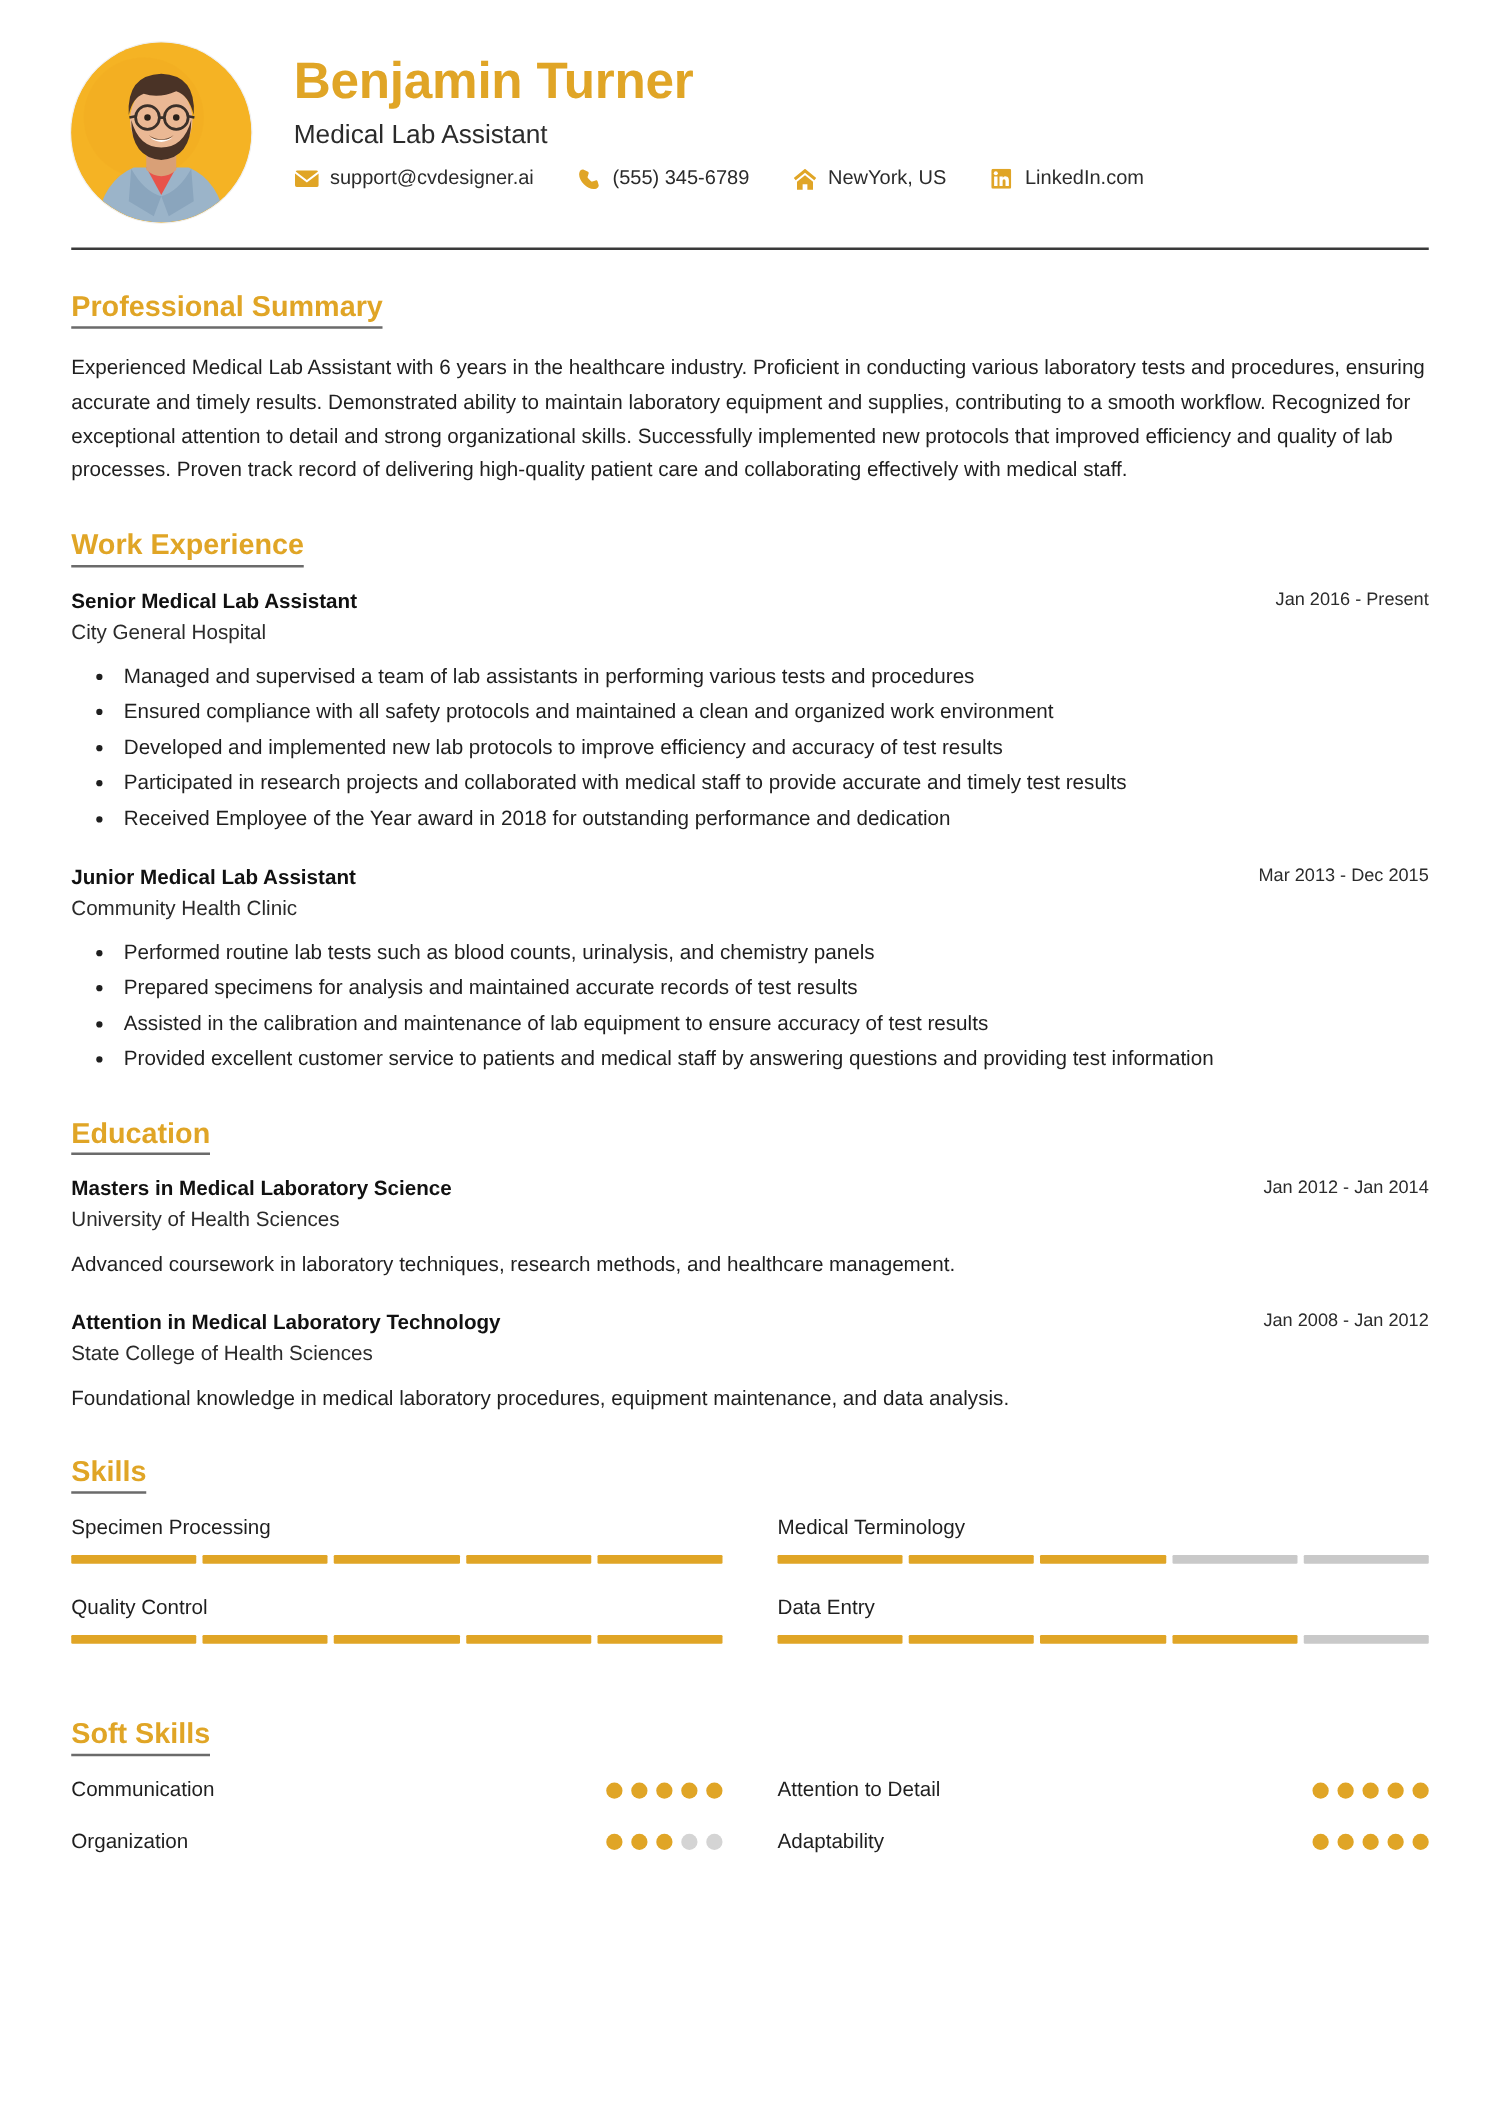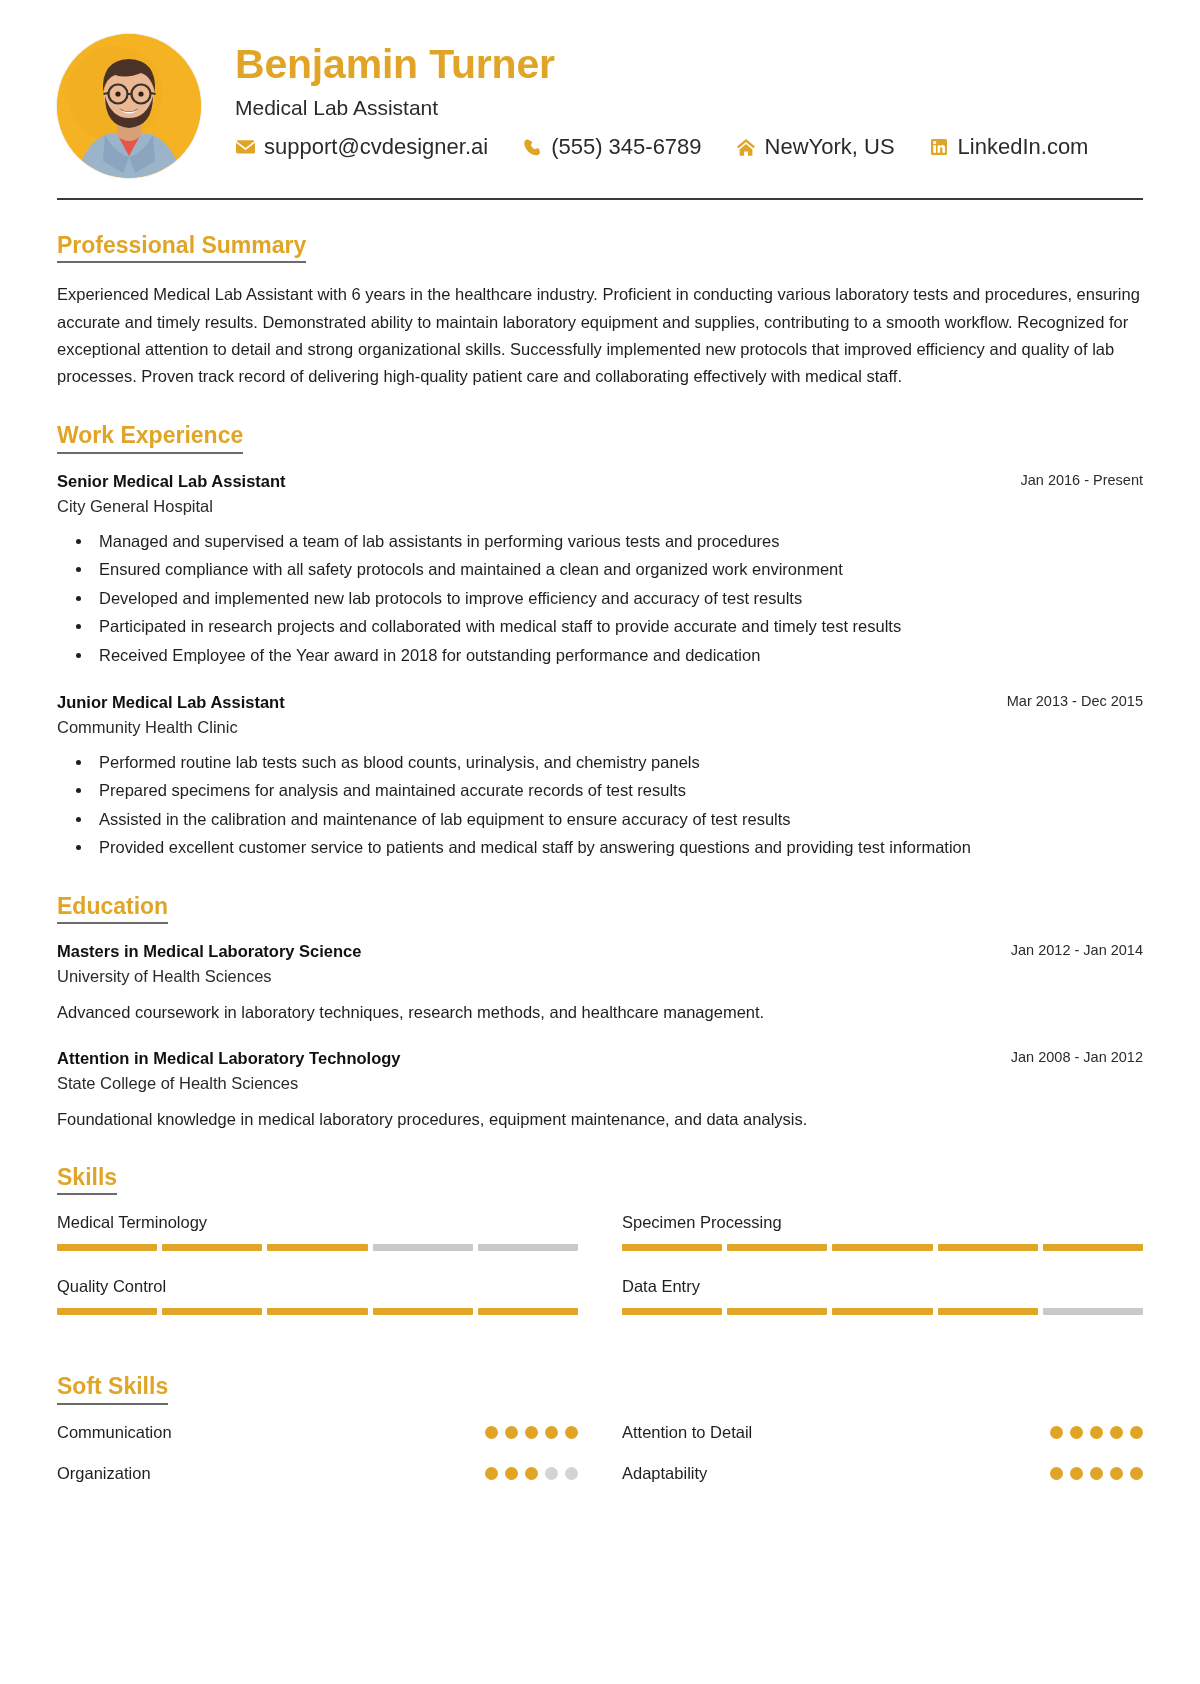--- a/index.html
+++ b/index.html
@@ -61,21 +61,21 @@
   .contacts {
     display: flex;
     align-items: center;
     flex-wrap: wrap;
     margin-top: 14px;
     gap: 0px;
   }
   .contact {
     display: flex;
     align-items: center;
-    font-size: 22px;
+    font-size: 16px;
     color: #2b2b2b;
     margin-right: 34px;
     white-space: nowrap;
   }
   .contact .ic {
     width: 21px;
     height: 18px;
     margin-right: 8px;
     display: inline-flex;
     align-items: center;
@@ -363,38 +363,38 @@
   </div>
 
   <div class="section">
     <div class="section-title">Skills</div>
     <div class="section-body">
       <div class="skill-grid">
 
 
 
         <div class="skill-item">
+          <div class="skill-name">Specimen Processing</div>
+          <div class="skill-bar">
+              <div class="seg on"></div>
+              <div class="seg on"></div>
+              <div class="seg on"></div>
+              <div class="seg on"></div>
+              <div class="seg on"></div>
+            </div>
+        </div>
+
+        <div class="skill-item">
           <div class="skill-name">Medical Terminology</div>
           <div class="skill-bar">
               <div class="seg on"></div>
               <div class="seg on"></div>
               <div class="seg on"></div>
               <div class="seg"></div>
               <div class="seg"></div>
-            </div>
-        </div>
-
-        <div class="skill-item">
-          <div class="skill-name">Specimen Processing</div>
-          <div class="skill-bar">
-              <div class="seg on"></div>
-              <div class="seg on"></div>
-              <div class="seg on"></div>
-              <div class="seg on"></div>
-              <div class="seg on"></div>
             </div>
         </div>
 
         <div class="skill-item">
           <div class="skill-name">Quality Control</div>
           <div class="skill-bar">
               <div class="seg on"></div>
               <div class="seg on"></div>
               <div class="seg on"></div>
               <div class="seg on"></div>

